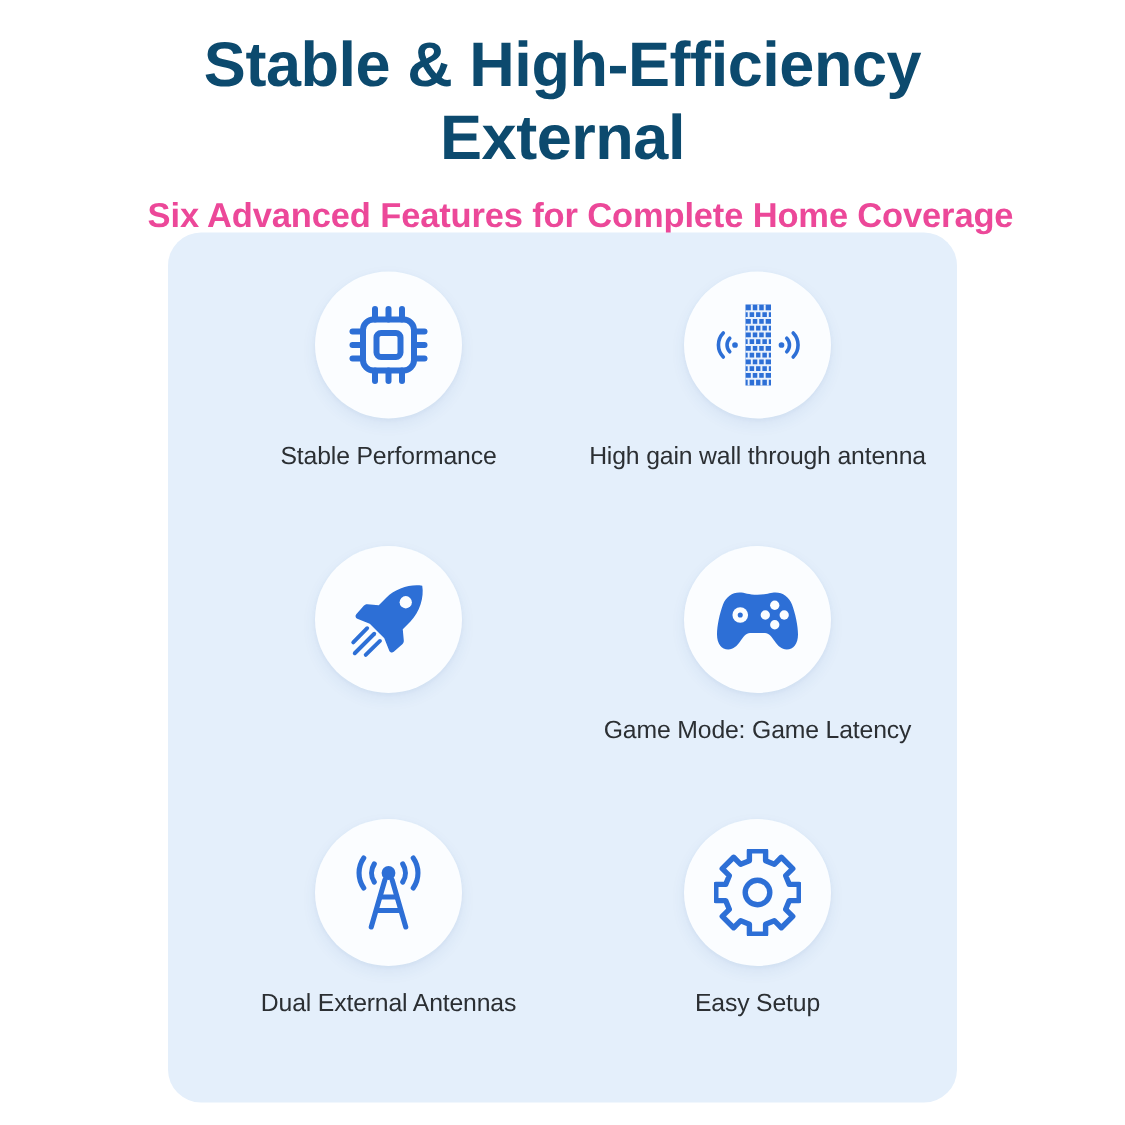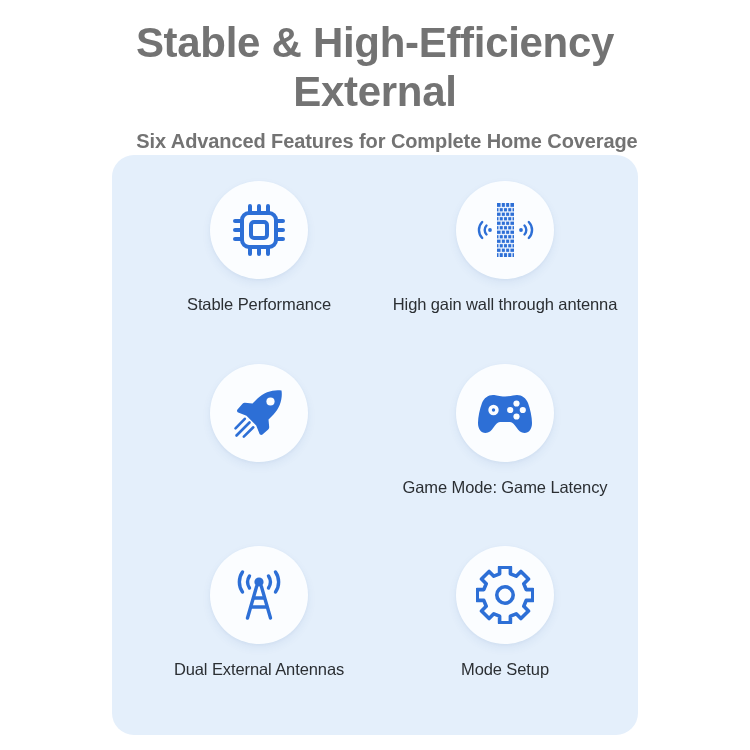--- a/index.html
+++ b/index.html
@@ -23,34 +23,34 @@
   }
 
   
   .header {
     padding-top: 18px;
     text-align: center;
   }
   .title {
     font-size: 42px;
     font-weight: 700;
-    color: #737373;
+    color: #0c4a6e;
     line-height: 1.17;
     letter-spacing: -0.3px;
     margin: 0 auto;
     max-width: 660px;
   }
   .title .line {
     display: block;
   }
   .subtitle {
     margin-top: 14px;
-    font-size: 20px;
+    font-size: 23px;
     font-weight: 700;
-    color: #737373;
+    color: #ec4899;
     letter-spacing: -0.1px;
     padding-left: 24px;
   }
 
   
   .panel {
     position: absolute;
     left: 112px;
     top: 155px;
     width: 526px;
@@ -281,18 +281,18 @@
 
       <div class="feature r3">
         <div class="badge">
           <span>
             <svg width="58" height="58" viewBox="0 0 58 58" fill="none">
               <path d="M23.6 4 L 34.4 4 L 34.4 10.6 L 40.2 13 L 44.9 8.3 L 52.5 15.9 L 47.8 20.6 L 50.2 26.4 L 56.8 26.4 L 56.8 37.2 L 50.2 37.2 L 47.8 43 L 52.5 47.7 L 44.9 55.3 L 40.2 50.6 L 34.4 53 L 34.4 59.6 L 23.6 59.6 L 23.6 53 L 17.8 50.6 L 13.1 55.3 L 5.5 47.7 L 10.2 43 L 7.8 37.2 L 1.2 37.2 L 1.2 26.4 L 7.8 26.4 L 10.2 20.6 L 5.5 15.9 L 13.1 8.3 L 17.8 13 L 23.6 10.6 Z" stroke="#2d6fd6" stroke-width="3.6" fill="none" stroke-linejoin="round" transform="translate(0,-2.8)"></path>
               <circle cx="29" cy="29" r="8.2" stroke="#2d6fd6" stroke-width="3.6" fill="none"></circle>
             </svg>
           </span>
         </div>
-        <div class="caption">Mode Setup</div>
+        <div class="caption">Easy Setup</div>
       </div>
 
     </div>
   </div>
 </div>
 
 </body></html>

